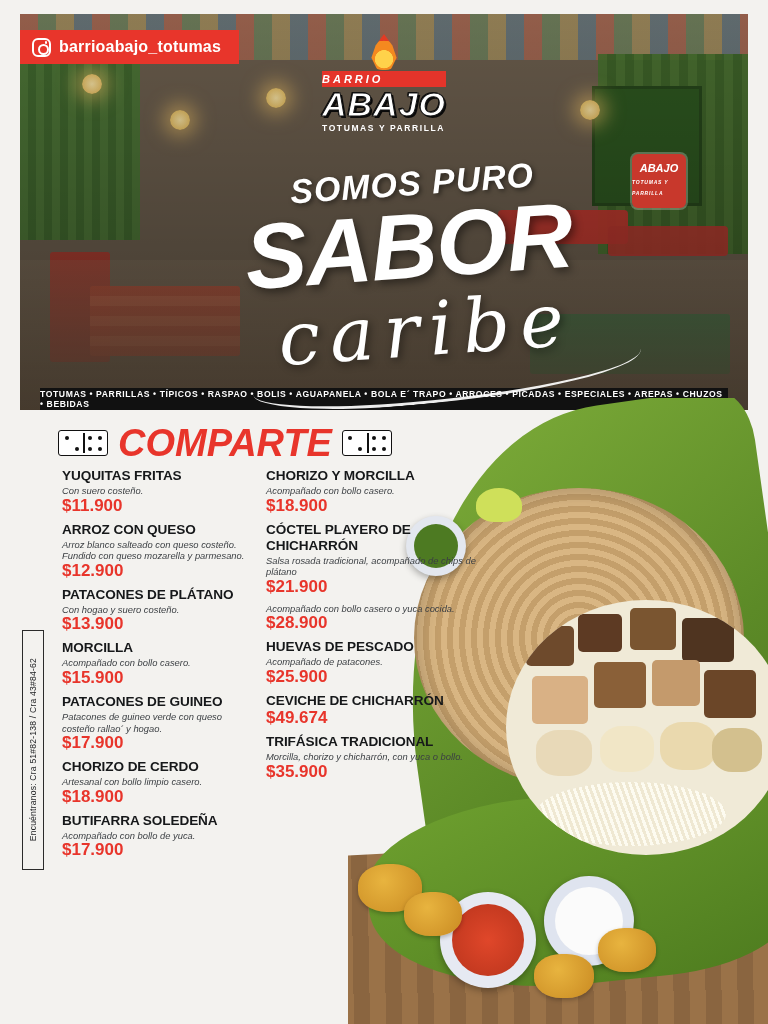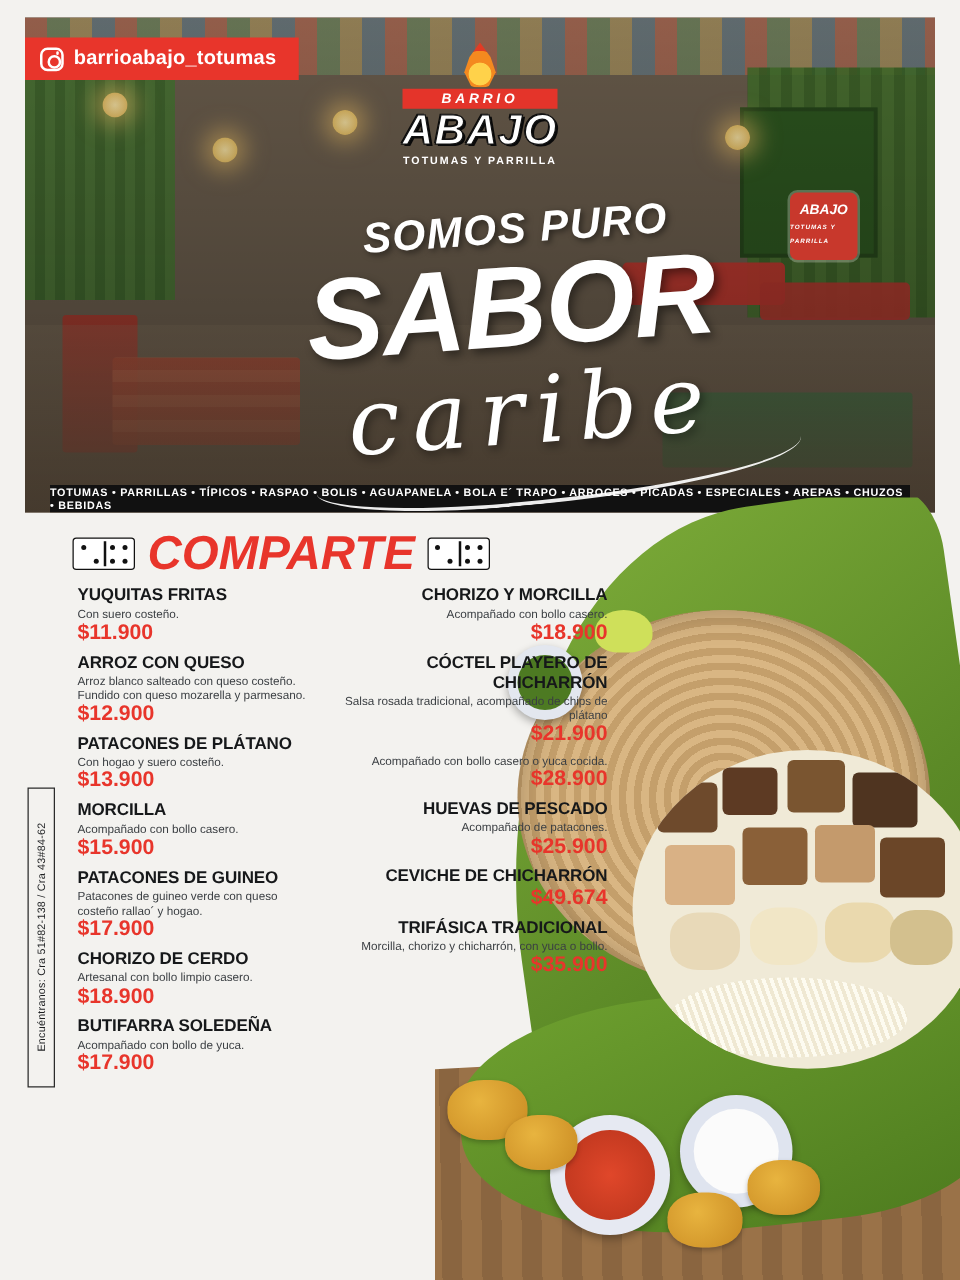--- a/index.html
+++ b/index.html
@@ -110,21 +110,21 @@
   }
   .ig-badge .ig-mark:after {
     content:""; position:absolute; right:2px; top:1.5px; width:2.5px; height:2.5px;
     background:#fff; border-radius:50%;
   }
   .ig-badge .ig-handle { font-size: 16px; font-weight: 700; letter-spacing:.2px; }
 
   
   .logo {
     position:absolute; left: 50%; transform: translateX(-50%);
-    top: 20px; width: 124px; text-align:center; z-index:5;
+    top: 20px; width: 124px; z-index:5;
   }
   .logo-flame {
     width: 30px; height: 36px; margin: 0 auto 1px;
     background: radial-gradient(circle at 50% 70%, #ffd24a 0 30%, #f4891f 32% 62%, #e23b24 64% 100%);
     border-radius: 50% 50% 45% 45% / 62% 62% 38% 38%;
     clip-path: polygon(50% 0%, 78% 32%, 92% 66%, 72% 100%, 28% 100%, 8% 66%, 22% 32%);
   }
   .logo-word {
     background: #e4342a; color: #fff; font-weight: 800; font-style: italic;
     font-size: 11px; letter-spacing: 3px; line-height: 14px; padding: 1px 0;
@@ -261,28 +261,28 @@
   .domino:before {
     content:""; position:absolute; left: 50%; top: 2px; bottom: 2px; width: 1.6px; background:#111;
   }
   .domino .half { flex: 1; position: relative; }
   .pip { position:absolute; width: 4px; height: 4px; background:#111; border-radius:50%; }
 
   
   .menu { position:absolute; left: 0; top: 468px; width: 768px; z-index: 3; }
   .col { position:absolute; top: 0; }
   .col-left { left: 62px; width: 190px; }
-  .col-right { left: 254px; width: 232px; text-align: right; }
+  .col-right { left: 266px; width: 232px; }
   .item { margin-bottom: 9px; }
   .item-name {
     font-size: 13.6px; font-weight: 800; color: #16181a; letter-spacing: -.1px;
     line-height: 16px; text-transform: uppercase;
   }
   .item-desc {
-    font-size: 9.4px; color: #3b3f43; line-height: 11.6px; margin-top: 1px;
+    font-size: 9.4px; color: #3b3f43; line-height: 11.6px; margin-top: 1px; font-style: italic;
   }
   .item-price {
     font-size: 17px; font-weight: 800; color: #e8352b; margin-top: 1px; line-height: 15px;
   }
 
   
   .side-address {
     position:absolute; left: 22px; top: 630px;
     width: 22px; height: 240px;
     border: 1px solid #2b2b2b;

